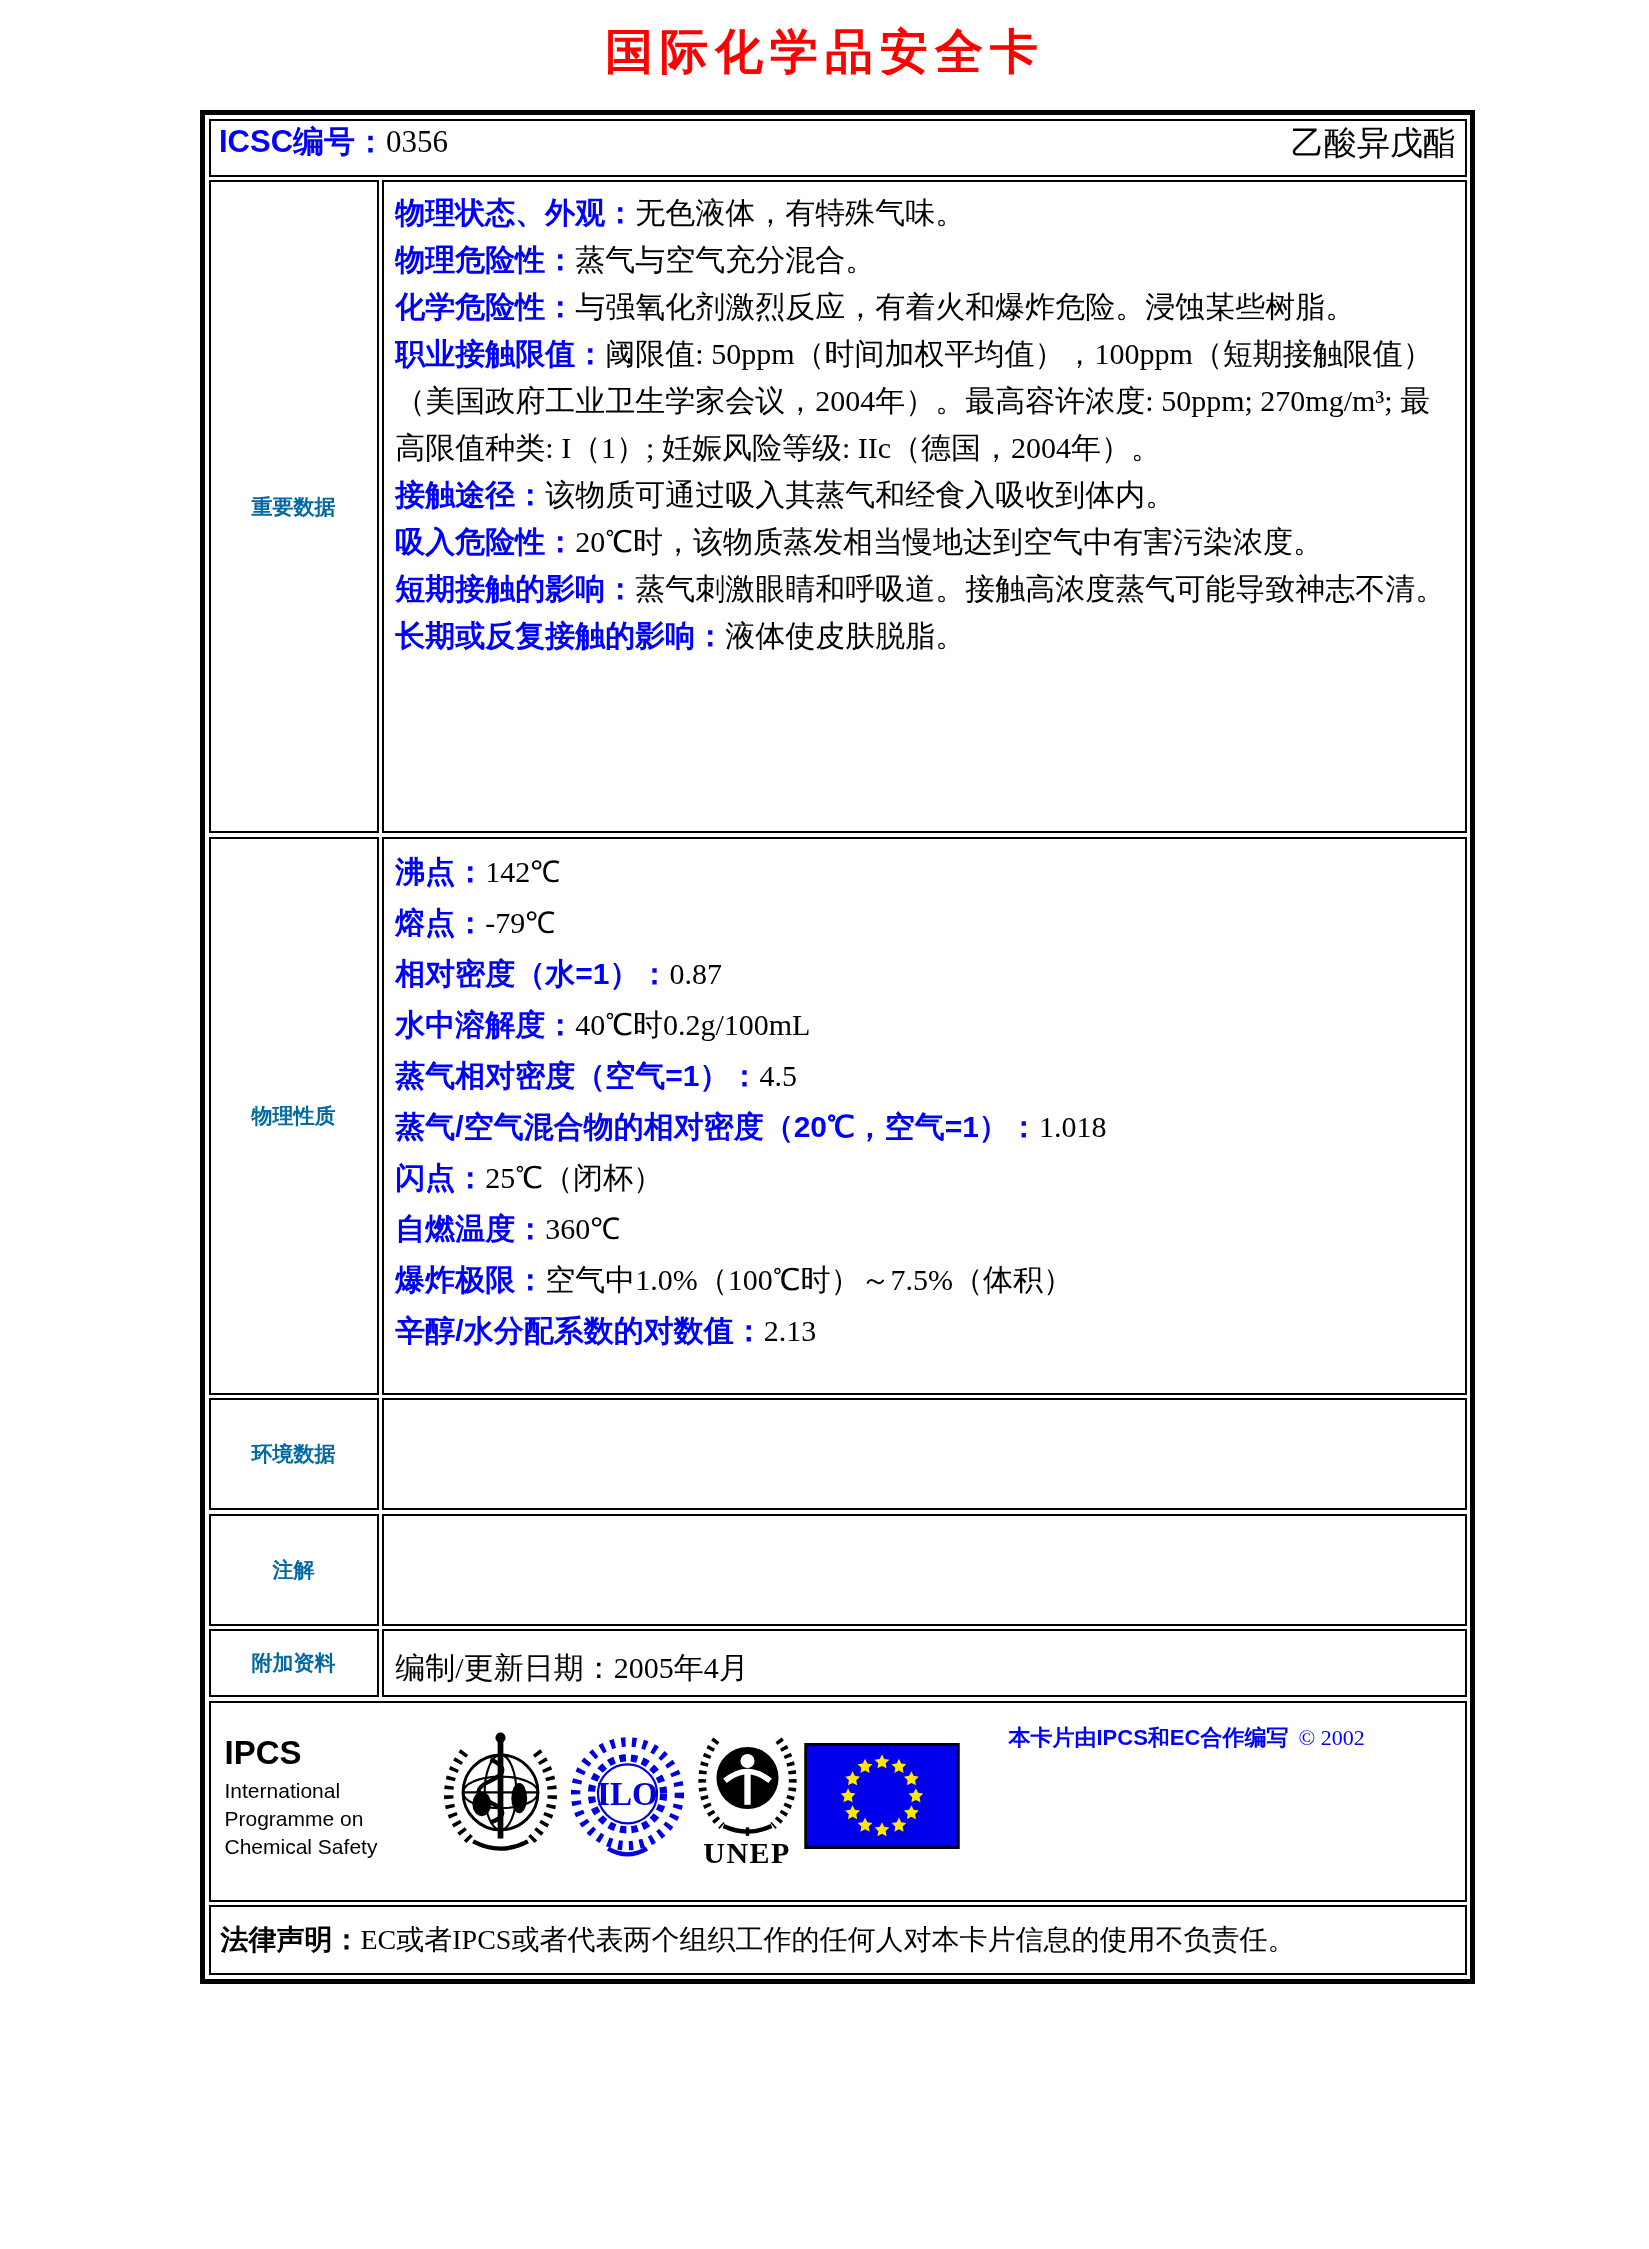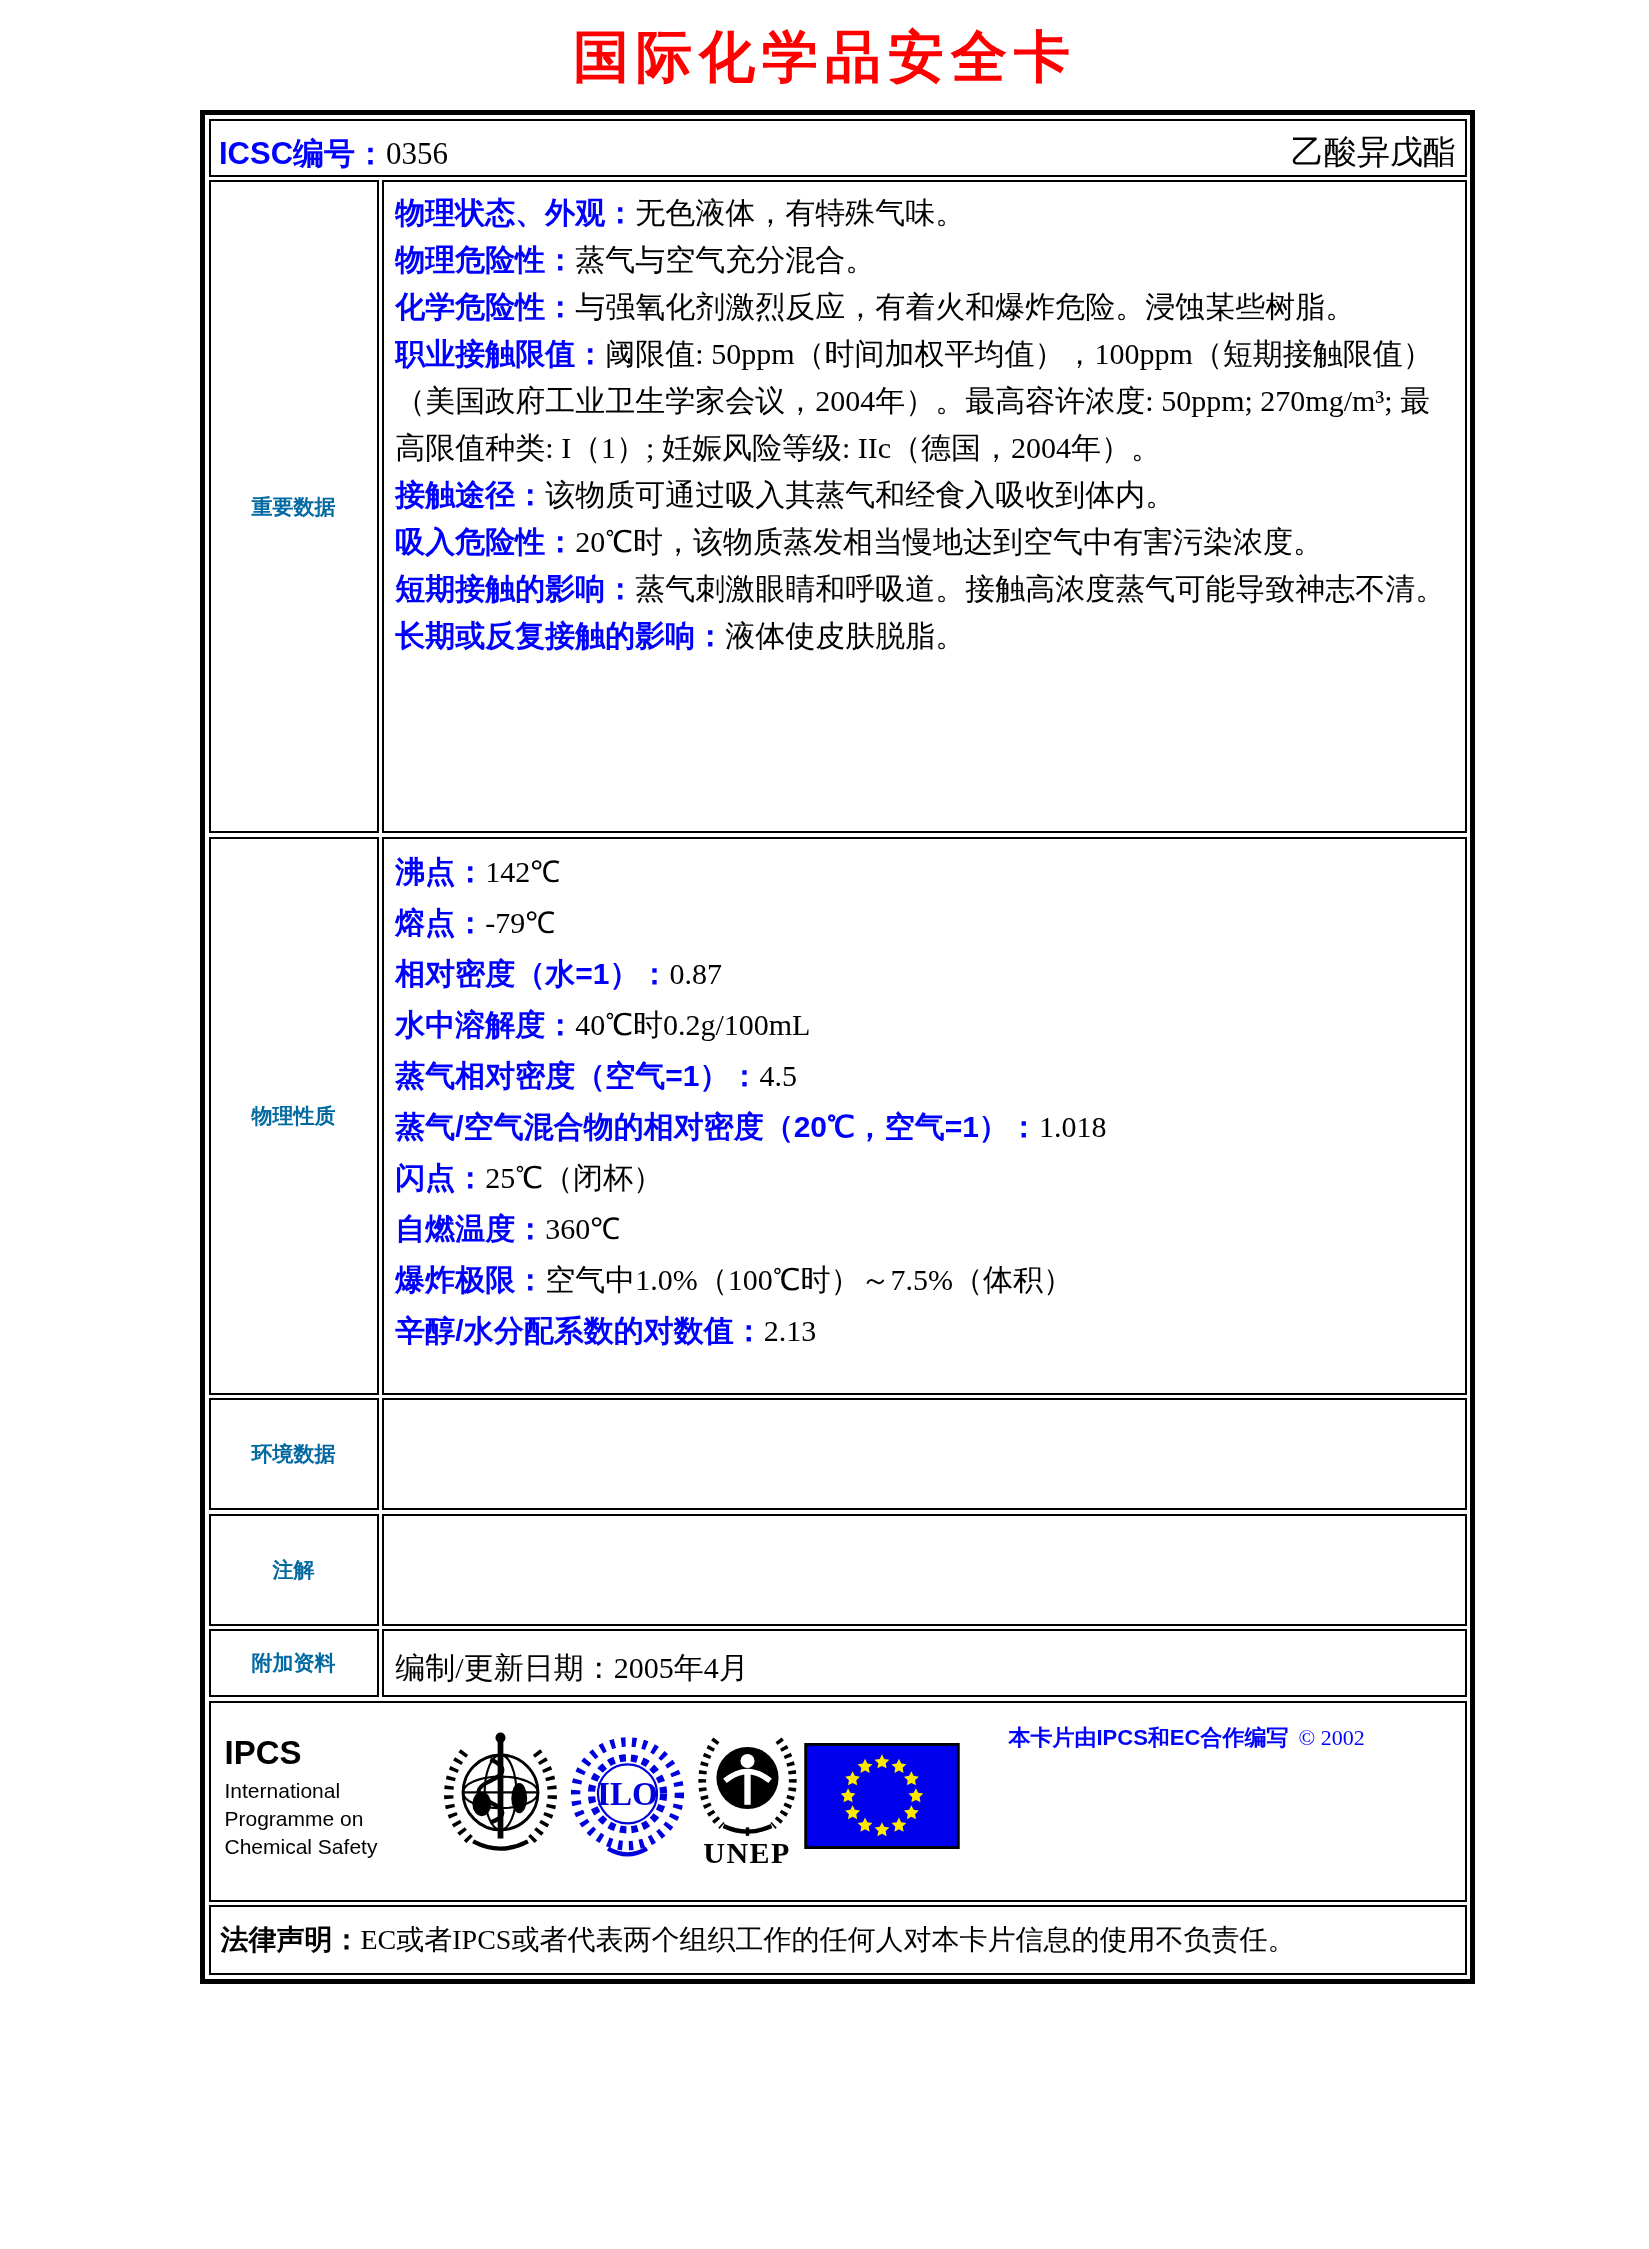--- a/index.html
+++ b/index.html
@@ -3,33 +3,33 @@
 <meta charset="utf-8">
 <style>
   * { box-sizing: border-box; margin: 0; padding: 0; }
   html, body { width: 1650px; height: 2250px; background: #ffffff; }
   body { font-family: "Liberation Sans", sans-serif; color: #000; position: relative; }
 
   .page-title {
     position: absolute; left: 0; top: 20px; width: 100%;
     text-align: center; color: #ff0000;
     font-family: "Liberation Serif", serif;
-    font-weight: 900; font-size: 56px; letter-spacing: 7px;
+    font-weight: 900; font-size: 48px; letter-spacing: 7px;
   }
 
   .card {
     position: absolute; left: 200px; top: 110px; width: 1275px;
     border: 5px solid #000; background: #fff;
     display: grid; grid-template-columns: 170px 1fr;
     gap: 3.5px; padding: 3.5px;
   }
   .cell { border: 2.1px solid #000; background: #fff; }
   .span2 { grid-column: 1 / -1; }
 
-  .head { min-height: 58px; display: flex; justify-content: space-between; align-items: flex-end; padding: 0 8.5px; }
+  .head { min-height: 58px; display: flex; justify-content: space-between; align-items: flex-start; padding: 0 8.5px; }
   .head-left { font-size: 31px; }
   .head-right { font-family: "Liberation Serif", serif; font-size: 33px; }
 
   .blue-label { color: #0000ff; font-weight: bold; font-family: "Liberation Sans", sans-serif; }
   .black-serif { color: #000; font-family: "Liberation Serif", serif; }
 
   .label-cell { display: flex; align-items: center; justify-content: center;
     color: #0369a1; font-weight: bold; font-size: 21px; text-align: center; }
   .content-cell { padding: 7px 11.3px; font-size: 30px; }
   .content-cell p { margin: 0; }

